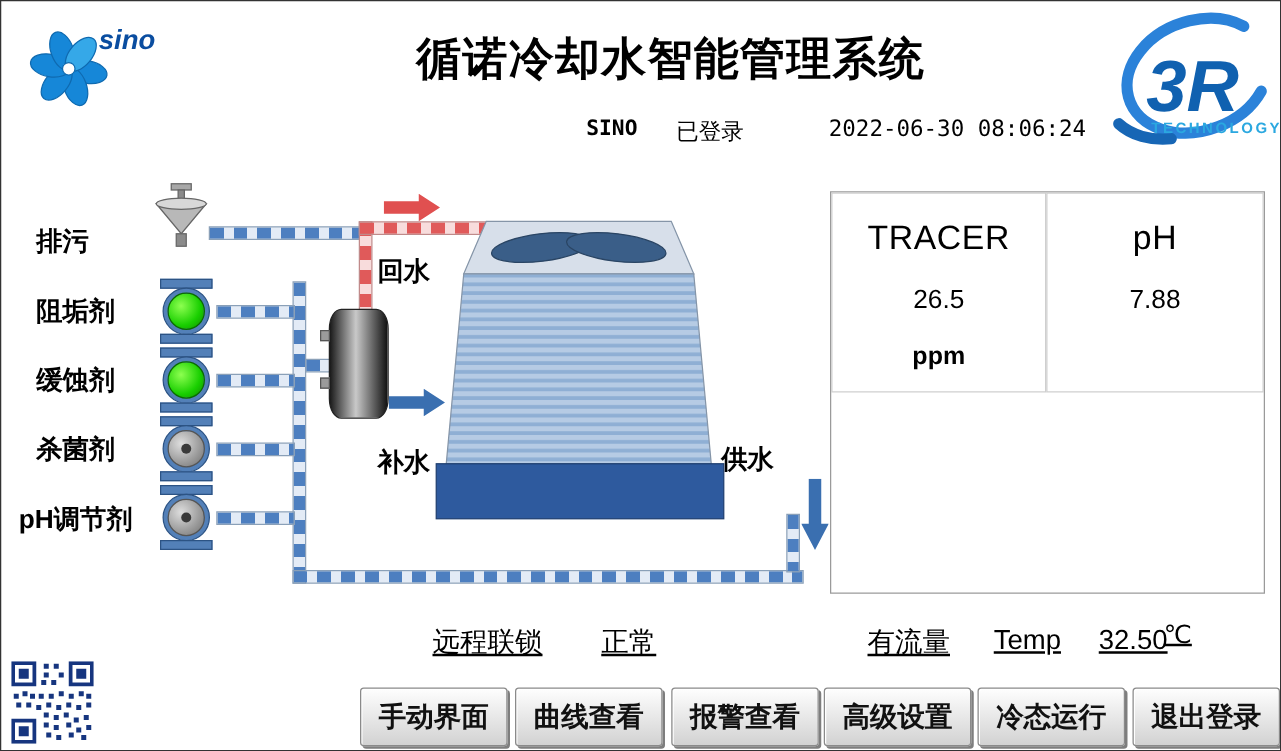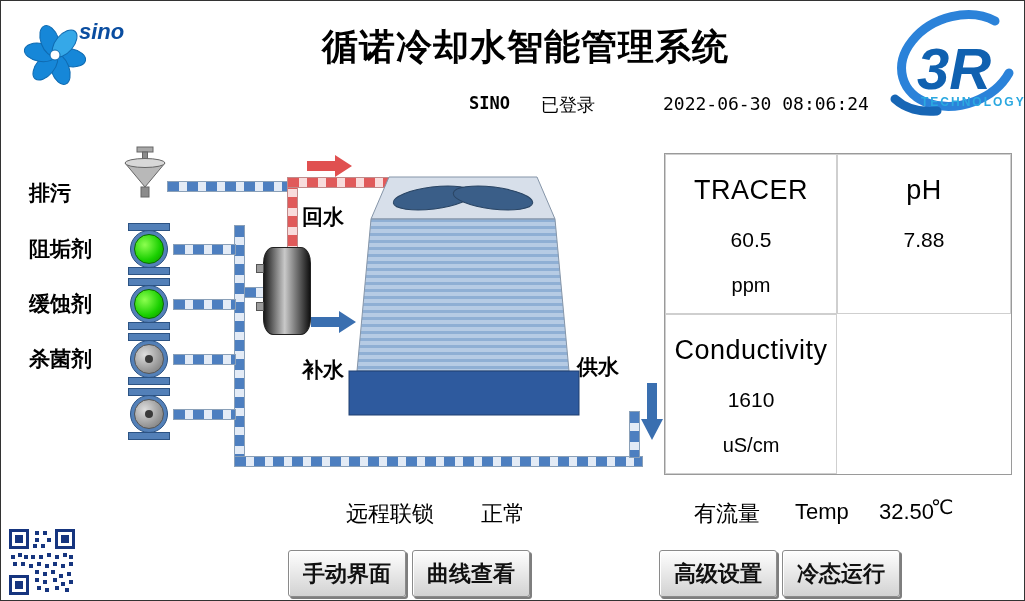--- a/index.html
+++ b/index.html
@@ -2,21 +2,21 @@
 <html><head>
 <meta charset="utf-8">
 <style>
   html,body{margin:0;padding:0;background:#e9e9e9;}
   .screen{
     position:relative;width:1025px;height:601px;margin:0 auto;background:#fff;
     border:1px solid #333;box-sizing:border-box;overflow:hidden;
     font-family:"Liberation Sans","DejaVu Sans",sans-serif;color:#000;
   }
   
-  .title{position:absolute;left:252px;top:22px;width:545px;text-align:center;
+  .title{position:absolute;left:263px;top:22px;width:545px;text-align:center;
          font-size:36px;font-weight:700;letter-spacing:1px;}
   .sub-user{position:absolute;left:468px;top:92px;font-size:17px;font-weight:700;
             font-family:"DejaVu Sans Mono",monospace;}
   .sub-status{position:absolute;left:540px;top:92px;font-size:18px;}
   .sub-datetime{position:absolute;left:662px;top:92px;font-size:18px;
             font-family:"DejaVu Sans Mono",monospace;}
   .sino-logo{position:absolute;left:12px;top:4px;}
   .r3-logo{position:absolute;left:876px;top:2px;}
   
   .chem-label{position:absolute;font-size:21px;font-weight:700;white-space:nowrap;}
@@ -51,23 +51,23 @@
   
   .arrow{position:absolute;}
   
   .readings{position:absolute;left:663px;top:152px;width:348px;height:322px;
             display:grid;grid-template-columns:172px 1fr;grid-template-rows:1fr 1fr;
             border:1px solid #9a9a9a;background:#fff;box-sizing:border-box;}
   .cell{border:1px solid #cfcfcf;display:flex;flex-direction:column;align-items:center;
         padding-top:20px;gap:22px;box-sizing:border-box;}
   .r-label{font-size:27px;letter-spacing:.5px;}
   .r-value{font-size:21px;}
-  .r-unit{font-size:20px;}
-  
-  .stat{position:absolute;top:498px;font-size:22px;white-space:nowrap;}
+  .r-unit{font-size:20px;font-weight:bold;}
+  
+  .stat{position:absolute;top:498px;font-size:22px;white-space:nowrap;text-decoration:underline;}
   
   .btn{position:absolute;top:549px;width:116px;height:45px;
        background:linear-gradient(#fefefe,#d2d2d2);
        border:1px solid #8a8a8a;border-radius:3px;
        box-shadow:2px 2px 0 #7e7e7e, inset 1px 1px 0 #fff;
        font-size:22px;font-weight:700;color:#111;
        display:flex;align-items:center;justify-content:center;cursor:pointer;
        font-family:"Liberation Sans","DejaVu Sans",sans-serif;}
   .qr{position:absolute;left:8px;top:528px;}
 </style>
@@ -100,20 +100,21 @@
       <path d="M 18 96 A 58 44 -20 0 0 60 108" stroke="#1766b5"></path>
     </g>
     <text x="40" y="86" font-size="58" font-weight="bold" font-style="italic" fill="#1061b0">3R</text>
     <text x="44" y="103" font-size="12" font-weight="bold" fill="#2ba8e0" letter-spacing="2">TECHNOLOGY</text>
   </svg>
 
   <div class="chem-label" style="left:28px;top:178px">排污</div>
   <div class="chem-label" style="left:28px;top:234px">阻垢剂</div>
   <div class="chem-label" style="left:28px;top:289px">缓蚀剂</div>
   <div class="chem-label" style="left:28px;top:344px">杀菌剂</div>
+  <div class="chem-label" style="left:14px;top:400px">pH调节剂</div>
 
   <div class="pipe-h" style="left:166px;top:180px;width:124px"></div>
   <div class="pipe-v" style="left:233px;top:224px;height:240px"></div>
   <div class="pipe-h" style="left:172px;top:243px;width:61px"></div>
   <div class="pipe-h" style="left:172px;top:298px;width:61px"></div>
   <div class="pipe-h" style="left:172px;top:353px;width:61px"></div>
   <div class="pipe-h" style="left:172px;top:408px;width:61px"></div>
   <div class="pipe-h" style="left:243px;top:286px;width:19px"></div>
   <div class="pipe-h" style="left:233px;top:455px;width:407px"></div>
   <div class="pipe-v" style="left:628px;top:410px;height:45px"></div>
@@ -190,46 +191,43 @@
   <svg class="arrow" style="left:310px;top:310px" width="46" height="22" viewBox="0 0 46 22">
     <polygon points="0,6 28,6 28,0 45,11 28,22 28,16 0,16" fill="#3a6fb0"></polygon>
   </svg>
   <svg class="arrow" style="left:640px;top:382px" width="22" height="58" viewBox="0 0 22 58">
     <polygon points="6,0 16,0 16,36 22,36 11,57 0,36 6,36" fill="#3a6fb0"></polygon>
   </svg>
 
   <div class="readings">
     <div class="cell">
       <div class="r-label">TRACER</div>
-      <div class="r-value">60.5</div>
+      <div class="r-value">26.5</div>
       <div class="r-unit">ppm</div>
     </div>
     <div class="cell">
       <div class="r-label">pH</div>
       <div class="r-value">7.88</div>
       <div class="r-unit"></div>
     </div>
-    <div class="cell">
-      <div class="r-label">Conductivity</div>
-      <div class="r-value">1610</div>
-      <div class="r-unit">uS/cm</div>
-    </div>
   </div>
 
   <span class="stat" style="left:345px">远程联锁</span>
   <span class="stat" style="left:480px">正常</span>
   <span class="stat" style="left:693px">有流量</span>
   <span class="stat" style="left:794px">Temp</span>
   <span class="stat" style="left:878px">32.50</span>
   <span class="stat" style="left:930px;top:494px;font-size:20px">℃</span>
 
   <div class="btn" style="left:411px">曲线查看</div>
   <div class="btn" style="left:287px">手动界面</div>
+  <div class="btn" style="left:536px">报警查看</div>
   <div class="btn" style="left:658px">高级设置</div>
   <div class="btn" style="left:781px">冷态运行</div>
+  <div class="btn" style="left:905px">退出登录</div>
 
   <svg class="qr" width="66" height="66" viewBox="0 0 66 66">
     <rect width="66" height="66" fill="#fff"></rect>
     <g fill="#16357f">
       <rect x="0" y="0" width="20" height="20"></rect>
         <rect x="3" y="3" width="14" height="14" fill="#fff"></rect>
         <rect x="6" y="6" width="8" height="8"></rect>
       <rect x="46" y="0" width="20" height="20"></rect>
         <rect x="49" y="3" width="14" height="14" fill="#fff"></rect>
         <rect x="52" y="6" width="8" height="8"></rect>

